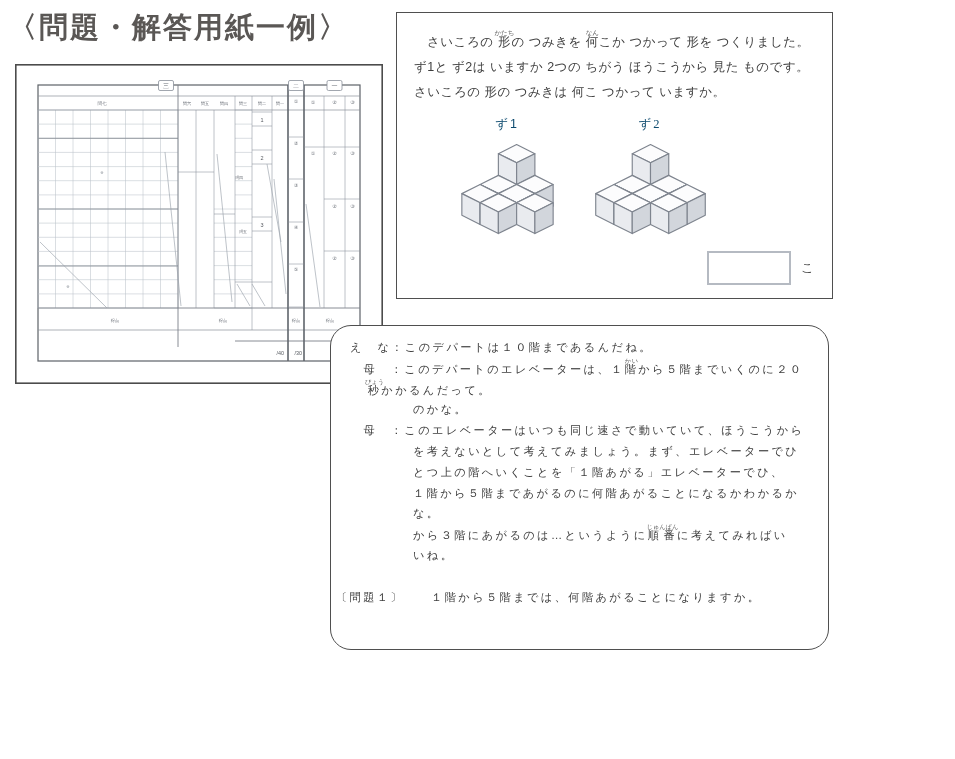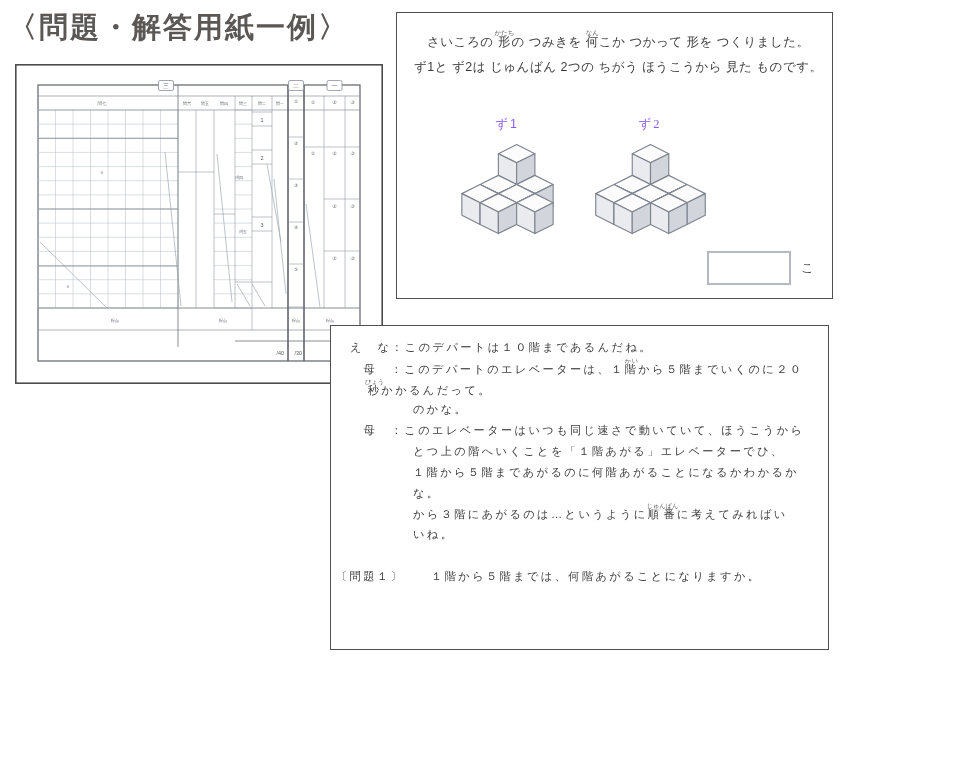--- a/index.html
+++ b/index.html
@@ -3,30 +3,30 @@
 <meta charset="utf-8">
 <style>
   html,body{margin:0;padding:0;background:#ffffff;}
   body{position:relative;width:955px;height:759px;overflow:hidden;
        font-family:"Liberation Sans","DejaVu Sans",sans-serif;}
   .page-title{position:absolute;left:8px;top:8px;font-size:29px;letter-spacing:2px;
        color:#5a5755;font-weight:700;white-space:nowrap;}
   .panel{position:absolute;background:#ffffff;border:1.4px solid #4f4f4f;box-sizing:border-box;}
   #sheet-panel{left:15px;top:64px;width:368px;height:320px;border:none;}
   #cube-panel{left:396px;top:12px;width:437px;height:287px;}
-  #dialog-panel{left:330px;top:325px;width:499px;height:325px;overflow:hidden;}
+  #dialog-panel{left:330px;top:325px;width:499px;height:325px;overflow:hidden;border-radius:21px;}
 
   
   #cube-lines{position:absolute;left:17px;top:16px;right:10px;}
   .pline{font-size:12.5px;line-height:25px;letter-spacing:0.5px;color:#3d3d3d;white-space:nowrap;}
   .pline ruby rt{font-size:6.5px;letter-spacing:0;color:#555;}
   .figure{position:absolute;top:103px;text-align:center;}
   #figure-1{left:40px;width:140px;}
   #figure-2{left:178px;width:150px;font-family:Liberation Serif, serif;}
-  .fig-label{font-size:12.5px;letter-spacing:2px;color:#8b5cf6;margin-bottom:7px;}
+  .fig-label{font-size:12.5px;letter-spacing:2px;color:#0c4a6e;margin-bottom:7px;}
   .answer-box{position:absolute;left:310px;top:238px;width:84px;height:34px;
        border:2px solid #b5bac2;background:#fff;box-sizing:border-box;}
   .answer-unit{position:absolute;left:404px;top:247px;font-size:12.5px;color:#444;}
 
   
   #dialog-lines{position:absolute;left:19px;top:11px;right:8px;}
   .dline{font-size:11.2px;height:20.8px;line-height:20.8px;letter-spacing:2.4px;
        color:#3c3c3c;white-space:nowrap;}
   .dline ruby rt{font-size:6.2px;letter-spacing:0;color:#555;}
   .ind0{padding-left:0;}
@@ -112,21 +112,22 @@
   <text x="281" y="258" font-size="4.2" fill="#6a6f77" text-anchor="middle">得点</text>
   <text x="315" y="258" font-size="4.2" fill="#6a6f77" text-anchor="middle">得点</text>
   <text x="269" y="291" font-size="5.4" fill="#565a60" text-anchor="end">/40</text>
   <text x="287" y="291" font-size="5.4" fill="#565a60" text-anchor="end">/30</text>
 </svg>
 </div>
 
 <div id="cube-panel" class="panel">
   <div id="cube-lines">
       <div class="pline">　さいころの <ruby>形<rt>かたち</rt></ruby>の つみきを <ruby>何<rt>なん</rt></ruby>こか つかって 形を つくりました。</div>
-      <div class="pline">ず1と ず2は じゅんばん 2つの ちがう ほうこうから 見た ものです。</div>
+      <div class="pline">ず1と ず2は いますか 2つの ちがう ほうこうから 見た ものです。</div>
+      <div class="pline">さいころの 形の つみきは 何こ つかって いますか。</div>
     </div>
   <div class="figure" id="figure-1">
     <div class="fig-label">ず1</div>
     <svg id="fig-svg-0" width="101" height="97" viewBox="-52 -31 88 85">
         <polygon points="0,-8 16,0 0,8 -16,0" fill="#fcfcfd" stroke="#7e848e" stroke-width="1" stroke-linejoin="round"></polygon>
         <polygon points="-16,0 0,8 0,27 -16,19" fill="#e9ebef" stroke="#7e848e" stroke-width="1" stroke-linejoin="round"></polygon>
         <polygon points="16,0 16,19 0,27 0,8" fill="#d2d6dc" stroke="#7e848e" stroke-width="1" stroke-linejoin="round"></polygon>
         <polygon points="0,-27 16,-19 0,-11 -16,-19" fill="#fcfcfd" stroke="#7e848e" stroke-width="1" stroke-linejoin="round"></polygon>
         <polygon points="-16,-19 0,-11 0,8 -16,0" fill="#e9ebef" stroke="#7e848e" stroke-width="1" stroke-linejoin="round"></polygon>
         <polygon points="16,-19 16,0 0,8 0,-11" fill="#d2d6dc" stroke="#7e848e" stroke-width="1" stroke-linejoin="round"></polygon>
@@ -186,20 +187,21 @@
   <div class="answer-unit">こ</div>
 </div>
 
 <div id="dialog-panel" class="panel">
   <div id="dialog-lines">
       <div class="dline ind0">え　な：このデパートは１０階まであるんだね。</div>
       <div class="dline ind0">　母　：このデパートのエレベーターは、１<ruby>階<rt>かい</rt></ruby>から５階までいくのに２０</div>
       <div class="dline ind1"><ruby>秒<rt>びょう</rt></ruby>かかるんだって。</div>
       <div class="dline ind4">のかな。</div>
       <div class="dline ind0">　母　：このエレベーターはいつも同じ速さで動いていて、ほうこうから</div>
+      <div class="dline ind4">を考えないとして考えてみましょう。まず、エレベーターでひ</div>
       <div class="dline ind4">とつ上の階へいくことを「１階あがる」エレベーターでひ、</div>
       <div class="dline ind4">１階から５階まであがるのに何階あがることになるかわかるか</div>
       <div class="dline ind4">な。</div>
       <div class="dline ind4">から３階にあがるのは…というように<ruby>順番<rt>じゅんばん</rt></ruby>に考えてみればい</div>
       <div class="dline ind4">いね。</div>
       <div class="dline ind0">&nbsp;</div>
       <div class="dline ind0 outdent">〔問題１〕　　１階から５階までは、何階あがることになりますか。</div>
     </div>
 </div>
 

